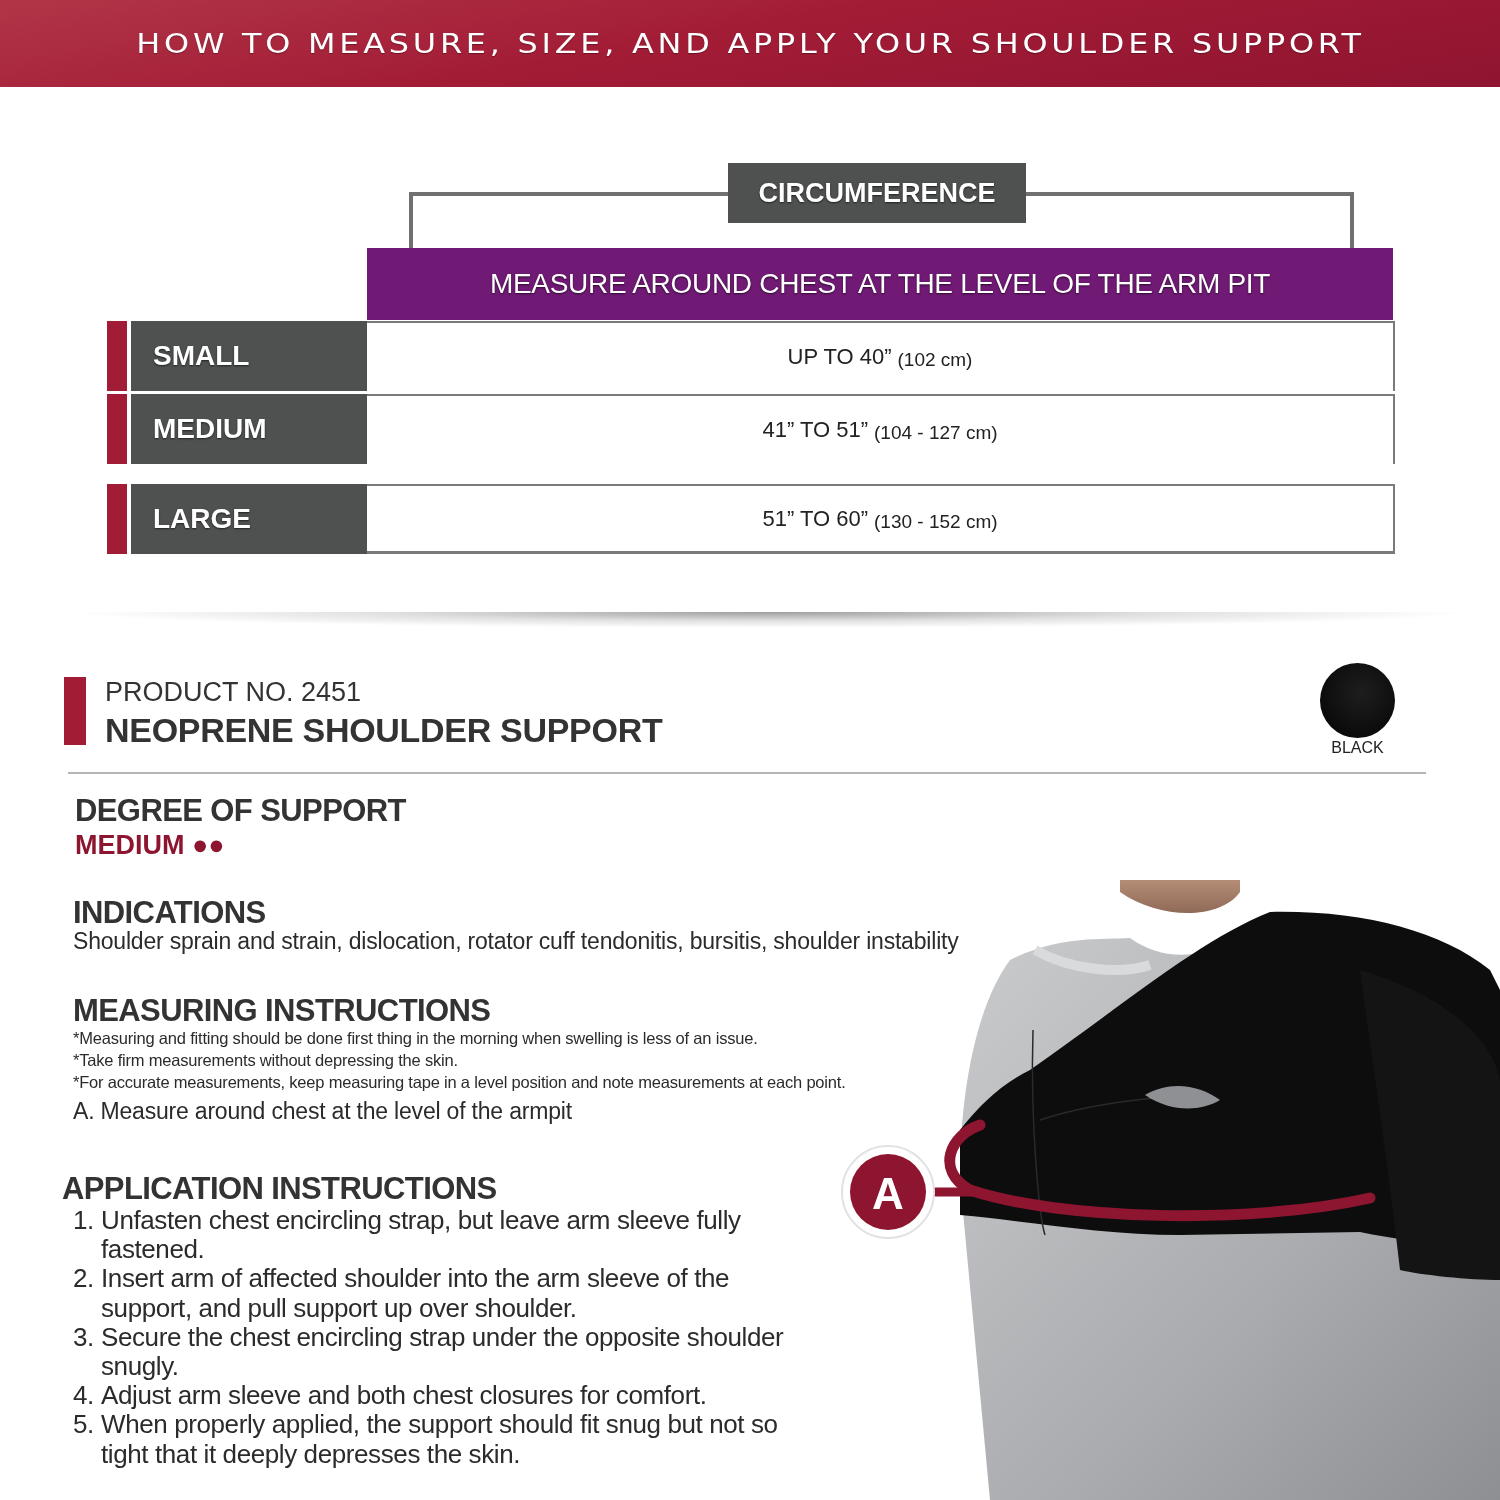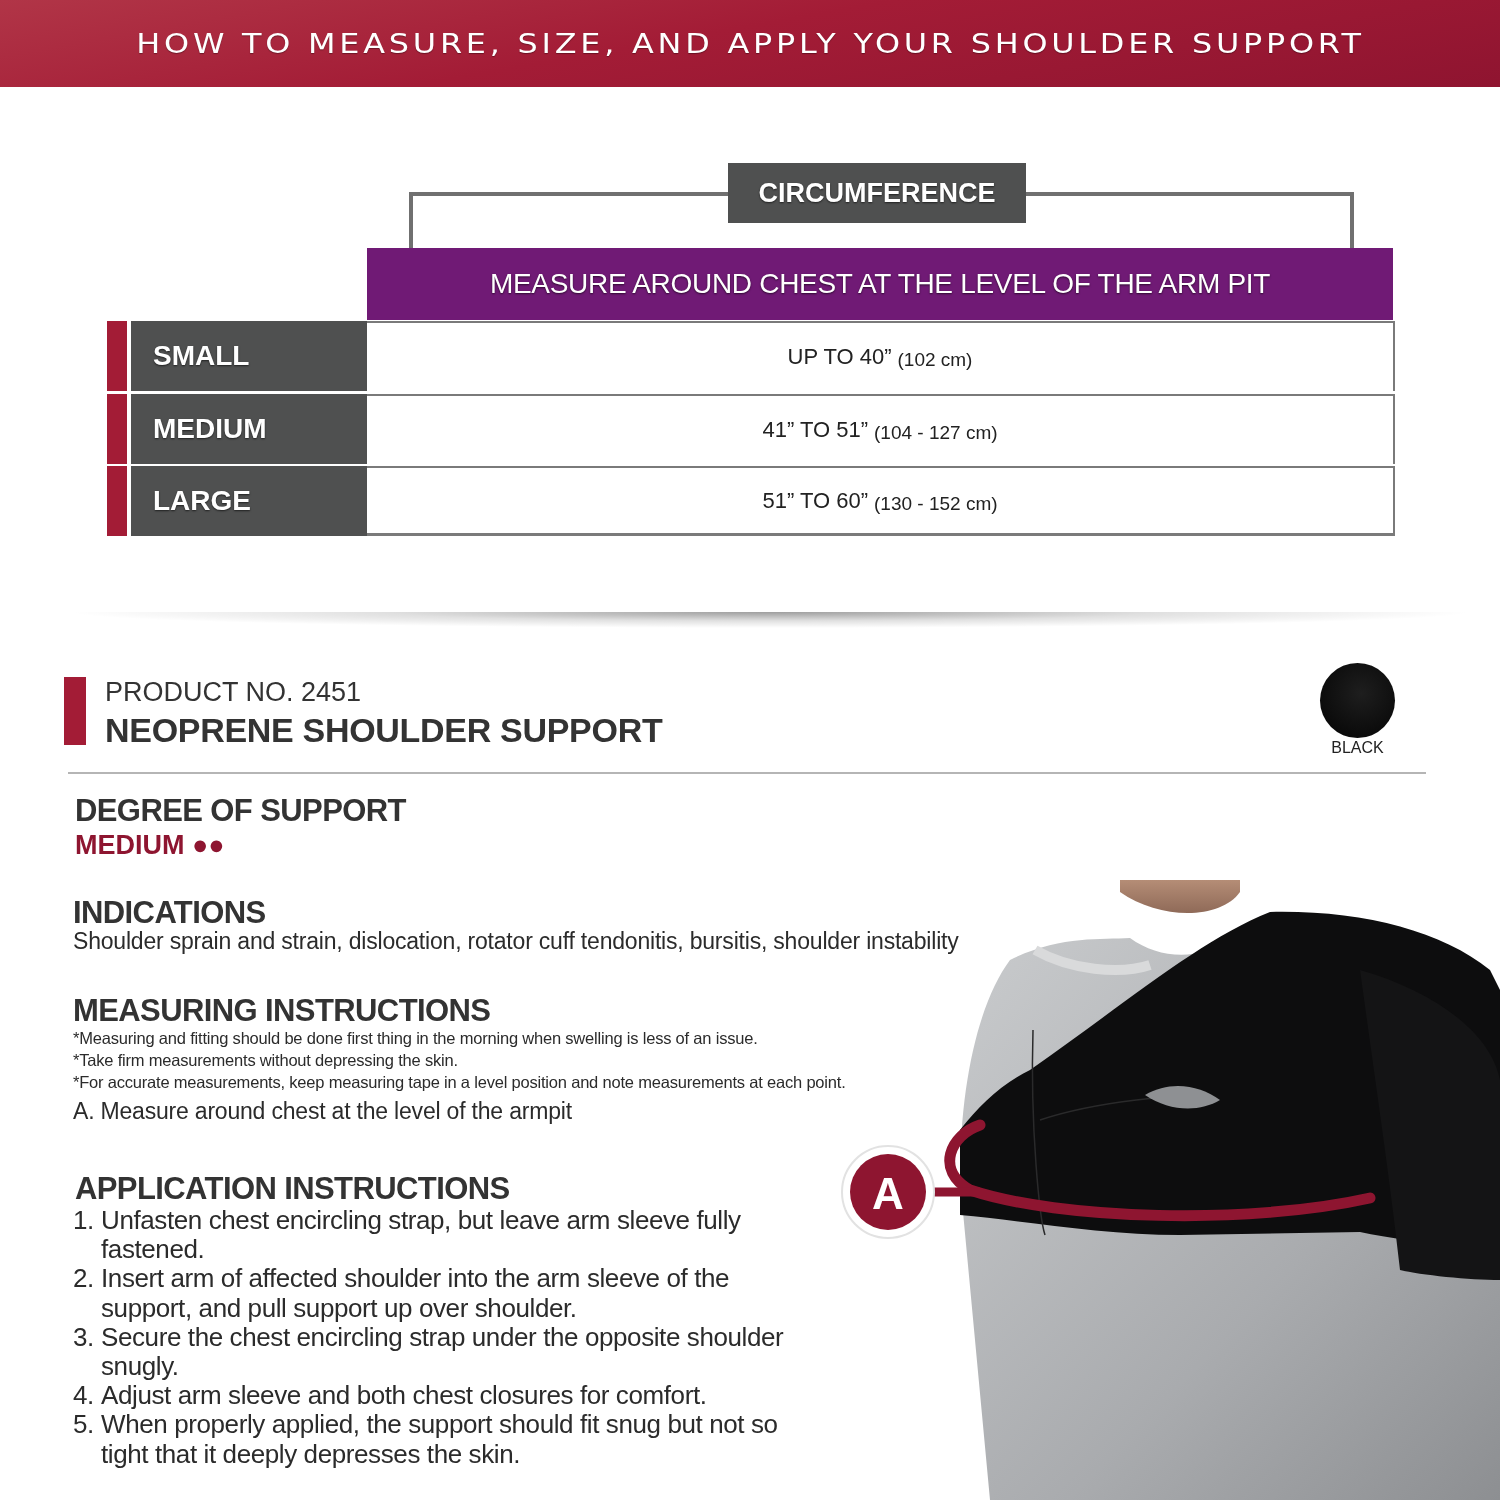--- a/index.html
+++ b/index.html
@@ -102,21 +102,21 @@
     </div>
   </div>
   <div class="size-row" style="top:394px;">
     <div class="size-accent"></div>
     <div class="size-name">MEDIUM</div>
     <div class="size-value">
       <span class="size-main">41” TO 51”</span>
       <span class="size-metric">(104 - 127 cm)</span>
     </div>
   </div>
-  <div class="size-row last" style="top:466px;">
+  <div class="size-row last" style="top:484px;">
     <div class="size-accent"></div>
     <div class="size-name">LARGE</div>
     <div class="size-value">
       <span class="size-main">51” TO 60”</span>
       <span class="size-metric">(130 - 152 cm)</span>
     </div>
   </div>
 </div>
 
 <div class="shadow-divider"></div>
@@ -133,21 +133,21 @@
 
 <div class="h2" style="left:73px; top:895px;">INDICATIONS</div>
 <div class="body-text" style="left:73px; top:928px;">Shoulder sprain and strain, dislocation, rotator cuff tendonitis, bursitis, shoulder instability</div>
 
 <div class="h2" style="left:73px; top:993px;">MEASURING INSTRUCTIONS</div>
 <div class="note" style="top:1029px;">*Measuring and fitting should be done first thing in the morning when swelling is less of an issue.</div>
 <div class="note" style="top:1051px;">*Take firm measurements without depressing the skin.</div>
 <div class="note" style="top:1073px;">*For accurate measurements, keep measuring tape in a level position and note measurements at each point.</div>
 <div class="body-text" style="left:73px; top:1098px;">A. Measure around chest at the level of the armpit</div>
 
-<div class="h2" style="left:75px; top:1171px;">APPLICATION INSTRUCTIONS</div>
+<div class="h2" style="left:62px; top:1171px;">APPLICATION INSTRUCTIONS</div>
 <ol class="app-list">
   <li>
       <span class="num">1.</span>
       <span>Unfasten chest encircling strap, but leave arm sleeve fully fastened.</span>
     </li>
   <li>
       <span class="num">2.</span>
       <span>Insert arm of affected shoulder into the arm sleeve of the support, and pull support up over shoulder.</span>
     </li>
   <li>

